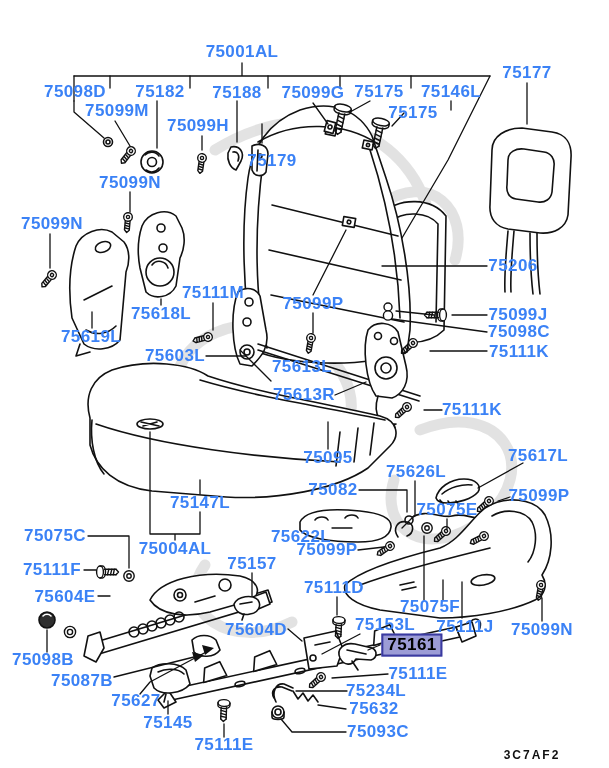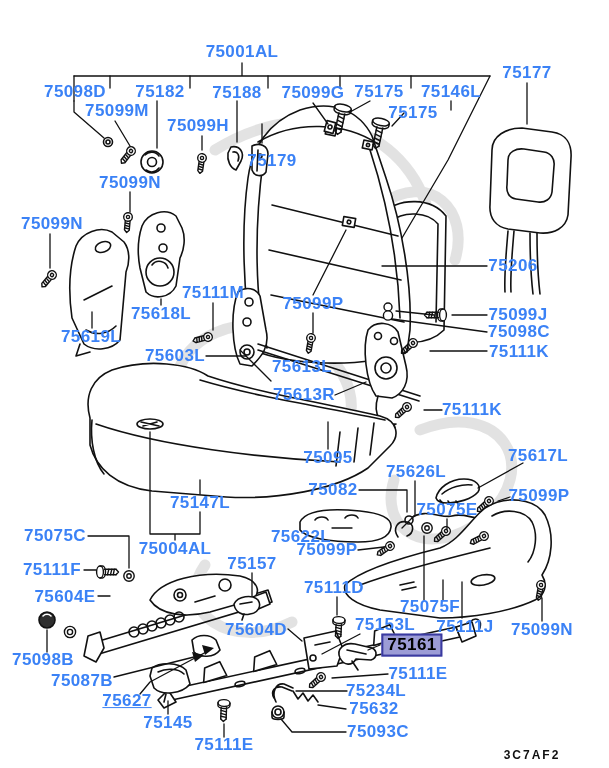--- a/index.html
+++ b/index.html
@@ -397,21 +397,21 @@
       <div class="part-label" style="left: 430px; top: 607px;">75075F</div>
       <div class="part-label" style="left: 385px; top: 625px;">75153L</div>
       <div class="part-label" style="left: 465px; top: 627px;">75111J</div>
       <div class="part-label" style="left: 542px; top: 630px;">75099N</div>
       <div class="part-label" style="left: 256px; top: 630px;">75604D</div>
       <div class="part-label highlighted" style="left: 412px; top: 645px;">75161</div>
       <div class="part-label" style="left: 43px; top: 660px;">75098B</div>
       <div class="part-label" style="left: 418px; top: 674px;">75111E</div>
       <div class="part-label" style="left: 82px; top: 681px;">75087B</div>
       <div class="part-label" style="left: 376px; top: 691px;">75234L</div>
-      <div class="part-label" style="left: 127px; top: 701px; text-decoration: underline;">75627</div>
+      <div class="part-label" style="left: 136px; top: 701px;">75627</div>
       <div class="part-label" style="left: 374px; top: 709px;">75632</div>
       <div class="part-label" style="left: 168px; top: 723px;">75145</div>
       <div class="part-label" style="left: 378px; top: 732px;">75093C</div>
       <div class="part-label" style="left: 224px; top: 745px;">75111E</div>
     </div>
 
 <div class="diagram-code" style="left: 532px; top: 755px;">3C7AF2</div>
 
 </div>
 

